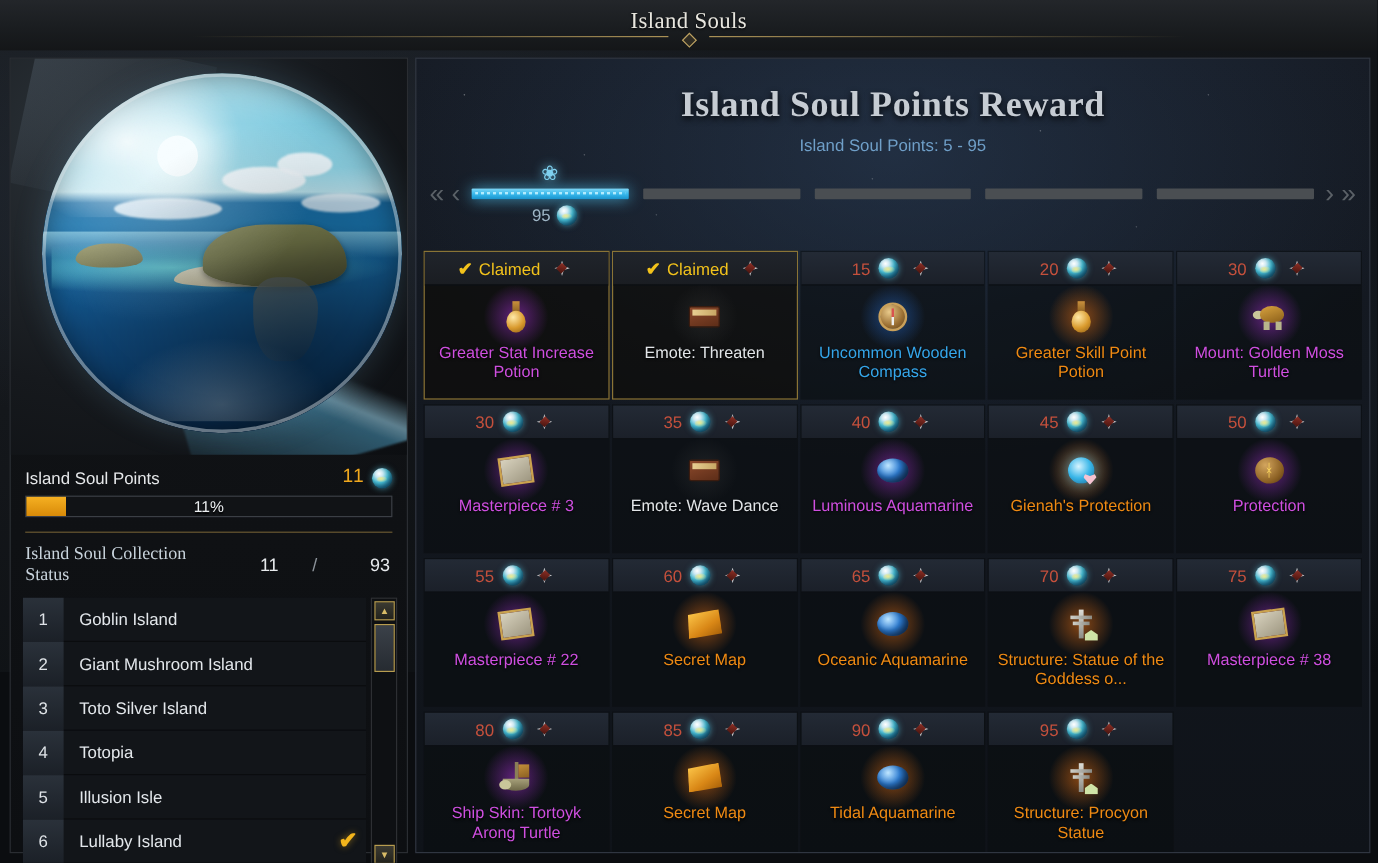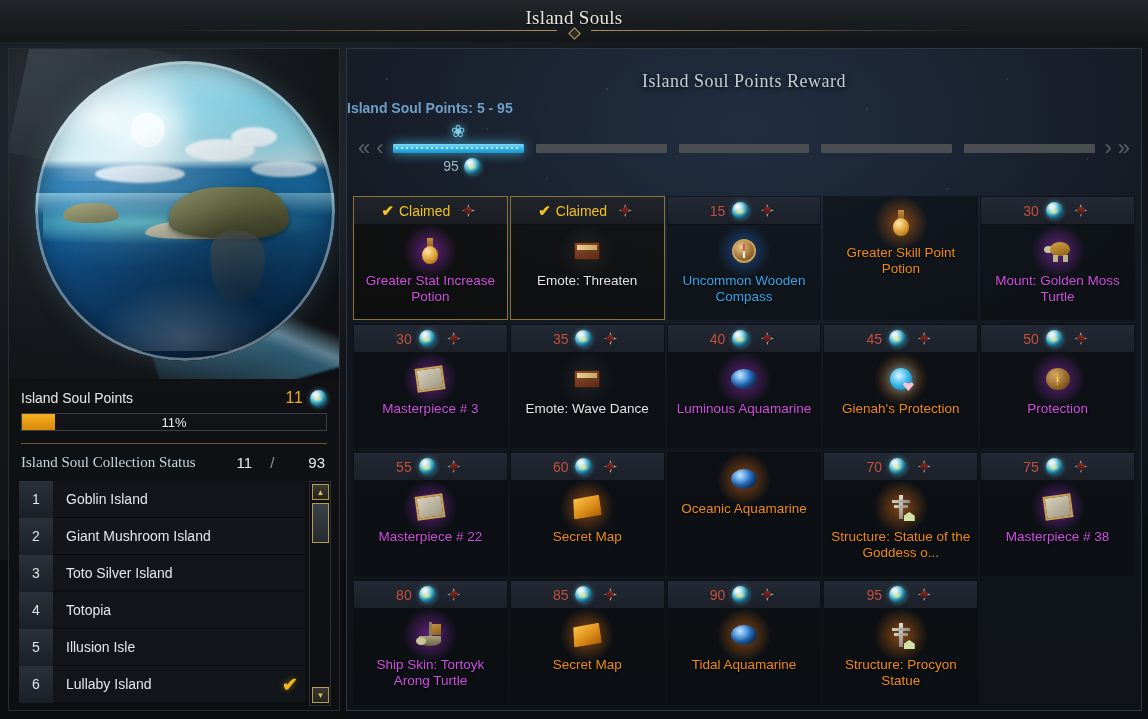--- a/index.html
+++ b/index.html
@@ -157,21 +157,21 @@
   .pbar .fill {
     position: absolute; left: 0; top: 0; bottom: 0; width: 11%;
     background: linear-gradient(180deg, #f5b022, #d88a08);
   }
   .pbar .ptxt {
     position: absolute; inset: 0; display: flex; align-items: center; justify-content: center;
     font-size: 13px; color: #eceff1; text-shadow: 0 1px 1px #000;
   }
   .sep { margin: 12px 12px 0 12px; height: 1px; background: rgba(180,146,74,.55); }
   .status-row {
-    display: flex; align-items: center; gap: 18px; padding: 10px 14px 10px 12px;
+    display: flex; align-items: center; gap: 28px; padding: 10px 14px 10px 12px;
   }
   .status-title {
     font-family: "Liberation Serif", serif; font-size: 15px; color: #c9d4dd; flex: 1;
   }
   .status-cur { font-size: 15px; color: #e7eaed; }
   .status-sl  { font-size: 15px; color: #8d949b; }
   .status-tot { font-size: 15px; color: #e7eaed; margin-left: 16px; }
 
   .list-wrap {
     position: relative; margin: 0 8px 0 10px; height: 225px;
@@ -225,26 +225,26 @@
       radial-gradient(1px 1px at 260px 40px, rgba(255,255,255,.6), transparent),
       radial-gradient(1px 1px at 380px 100px, rgba(255,255,255,.45), transparent),
       radial-gradient(1px 1px at 520px 60px, rgba(255,255,255,.6), transparent),
       radial-gradient(1px 1px at 660px 30px, rgba(255,255,255,.5), transparent),
       radial-gradient(1px 1px at 740px 110px, rgba(255,255,255,.55), transparent),
       radial-gradient(1px 1px at 200px 130px, rgba(255,255,255,.4), transparent),
       radial-gradient(1px 1px at 600px 140px, rgba(255,255,255,.4), transparent);
   }
   .rp-title {
     position: relative; text-align: center; padding-top: 22px;
-    font-family: "Liberation Serif", serif; font-size: 18px; color: #c6ccd3;
-    letter-spacing: .5px; text-shadow: 0 2px 5px rgba(0,0,0,.8);
+    font-family: "Liberation Serif", serif; font-size: 30px; color: #c6ccd3;
+    letter-spacing: .5px; text-shadow: 0 2px 5px rgba(0,0,0,.8); font-weight: bold;
   }
   .rp-sub {
-    position: relative; padding-top: 8px;
-    font-size: 14px; color: #6f9fc8; font-weight: bold;
+    position: relative; text-align: center; padding-top: 8px;
+    font-size: 14px; color: #6f9fc8;
   }
 
   .navbar {
     position: relative; display: flex; align-items: center;
     padding: 14px 8px 0 8px; height: 50px;
   }
   .chev {
     font-size: 22px; color: #5b6167; padding: 0 3px; line-height: 1;
     user-select: none;
   }
@@ -551,20 +551,28 @@
           </div>
           <div class="cell-body">
             <div class="ico">
               <span class="aura blue"></span>
               <div class="art a-compass"></div>
             </div>
             <div class="cell-label q-blue">Uncommon Wooden Compass</div>
           </div>
         </div>
         <div class="cell">
+          <div class="cell-head">
+            <span class="cell-cost">20</span>
+            <span class="orb"></span>
+            <span class="badge">
+              <span class="b4"></span>
+              <span class="bc"></span>
+            </span>
+          </div>
           <div class="cell-body">
             <div class="ico">
               <span class="aura orange"></span>
               <div class="art a-potion">
                 <div class="neck" style="background:linear-gradient(180deg,#c9903c,#8a5f22)"></div>
                 <div class="body" style="background:radial-gradient(circle at 35% 30%,#ffe9a8,#d99a2d 55%,#8a5c16 100%)"></div>
               </div>
             </div>
             <div class="cell-label q-orange">Greater Skill Point Potion</div>
           </div>
@@ -715,20 +723,28 @@
             <div class="ico">
               <span class="aura orange"></span>
               <div class="art a-treasure">
                 <div style="position:absolute;inset:0;background:linear-gradient(150deg,#ffcb4d,#d98716 60%,#a35d08);clip-path:polygon(4% 10%,96% 0,100% 92%,0 100%);box-shadow:0 0 16px rgba(255,170,40,.6)"></div>
               </div>
             </div>
             <div class="cell-label q-orange">Secret Map</div>
           </div>
         </div>
         <div class="cell">
+          <div class="cell-head">
+            <span class="cell-cost">65</span>
+            <span class="orb"></span>
+            <span class="badge">
+              <span class="b4"></span>
+              <span class="bc"></span>
+            </span>
+          </div>
           <div class="cell-body">
             <div class="ico">
               <span class="aura orange"></span>
               <div class="art a-gem" style="background:radial-gradient(circle at 35% 30%,#bfe6ff,#2f7fd6 45%,#123a72 100%);box-shadow:inset -3px -3px 6px rgba(0,0,0,.5)"></div>
             </div>
             <div class="cell-label q-orange">Oceanic Aquamarine</div>
           </div>
         </div>
         <div class="cell">
           <div class="cell-head">

